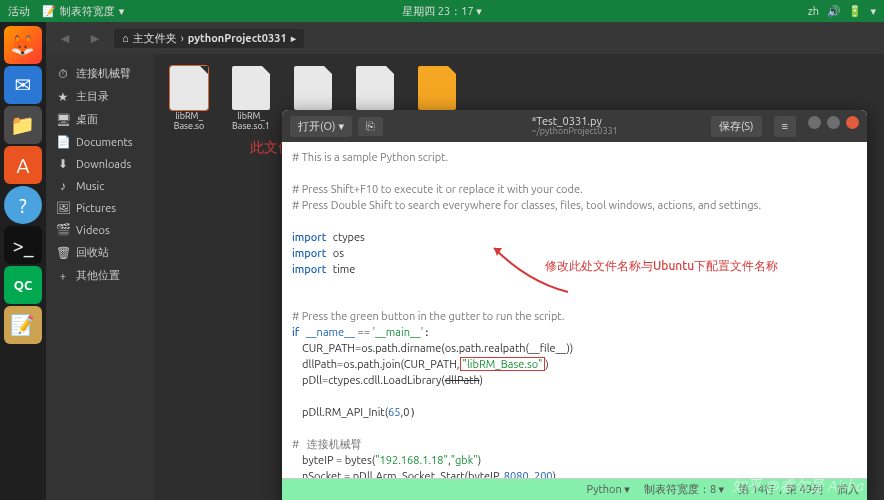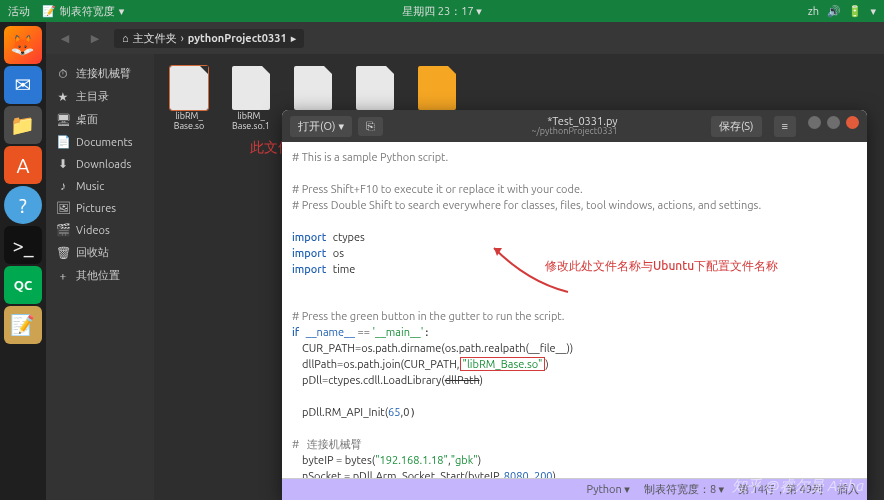--- a/index.html
+++ b/index.html
@@ -35,33 +35,33 @@
 .ficon::after{content:'';position:absolute;top:0;right:0;border-style:solid;border-width:0 8px 8px 0;border-color:transparent #2e2e2e transparent transparent}
 .ficon.py{background:#f5a623}
 .flabel{color:#ddd;font-size:9px;text-align:center;line-height:1.1;word-break:break-all}
 .ann1{position:absolute;left:96px;top:85px;color:#d43a3a;font-size:14px;font-weight:500}
 .arrow1{position:absolute;left:150px;top:62px;width:40px;height:40px}
 .ann2{position:absolute;left:545px;top:258px;color:#d43a3a;font-size:12px;font-weight:500;z-index:20}
 .arrow2{position:absolute;left:488px;top:242px;width:90px;height:90px;z-index:20;pointer-events:none}
 .editor{position:absolute;left:282px;top:110px;width:585px;height:390px;background:#fff;border-radius:6px 6px 0 0;overflow:hidden;box-shadow:0 4px 20px rgba(0,0,0,0.5);z-index:10;display:flex;flex-direction:column}
 .ed-header{height:22px;background:#3a3a3a;display:flex;align-items:center;padding:16px 8px;color:#ddd;flex-shrink:0}
 .ed-btn{padding:3px 8px;background:#4a4a4a;border-radius:3px;margin-right:6px;display:flex;align-items:center;gap:3px}
-.ed-title{position:absolute;left:50%;transform:translateX(-50%);text-align:right;line-height:1.1}
+.ed-title{position:absolute;left:50%;transform:translateX(-50%);text-align:left;line-height:1.1}
 .ed-title div:last-child{font-size:9px;color:#999}
 .win-ctrl{margin-left:auto;display:flex;gap:6px}
 .wc{width:13px;height:13px;border-radius:50%}
 .wc.min{background:#6e6e6e}.wc.max{background:#6e6e6e}.wc.cls{background:#e25c3c}
 .ed-body{flex:1;padding:8px 10px;font-family:'DejaVu Sans Mono',monospace;font-size:11px;line-height:1.45;color:#333;overflow:auto;white-space:pre}
 .c-cm{color:#7a7a7a}
 .c-kw{color:#1e5fb3;font-weight:500}
 .c-st{color:#1a8f3a}
 .c-nm{color:#1e5fb3}
 .hl-box{border:1.5px solid #d43a3a;padding:0 2px}
 .strike{text-decoration:line-through}
-.ed-status{height:22px;background:#c4b5fd;border-top:1px solid #ccc;display:flex;align-items:center;padding:4px 8px;font-size:10px;color:#555;gap:14px;flex-shrink:0}
+.ed-status{height:22px;background:#86efac;border-top:1px solid #ccc;display:flex;align-items:center;padding:4px 8px;font-size:10px;color:#555;gap:14px;flex-shrink:0}
 .ed-status .sp{margin-left:auto}
 .watermark{position:absolute;bottom:4px;right:20px;color:rgba(255,255,255,0.55);font-size:15px;z-index:30;font-style:italic}
 .watermark2{position:absolute;bottom:2px;left:340px;color:rgba(90,200,120,0.35);font-size:22px;z-index:5;font-weight:500}
 </style>
 </head>
 <body>
 
 <div class="topbar">
   <span class="activities">活动</span>
   <span class="app-ind"><span>📝</span><span>制表符宽度</span> ▾</span>

